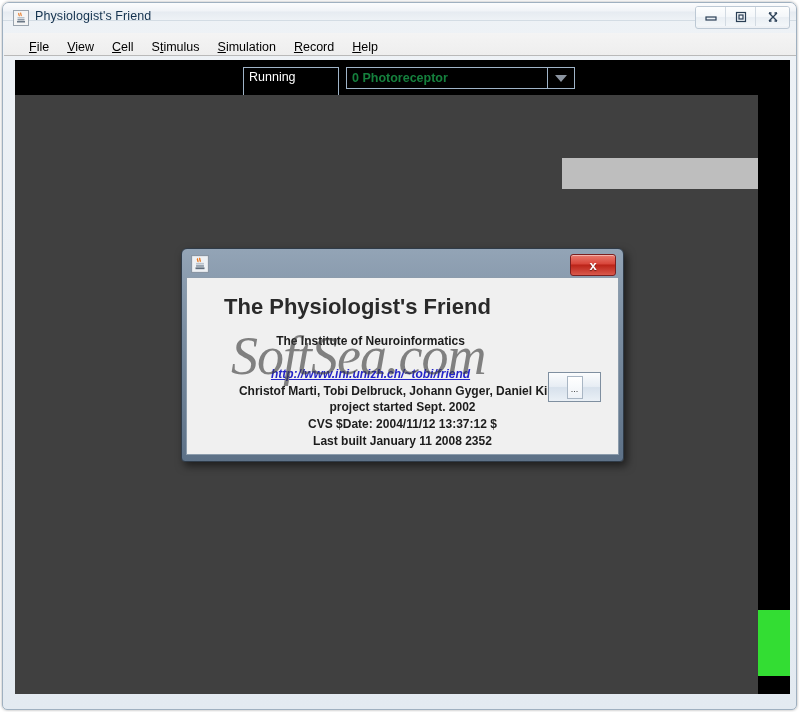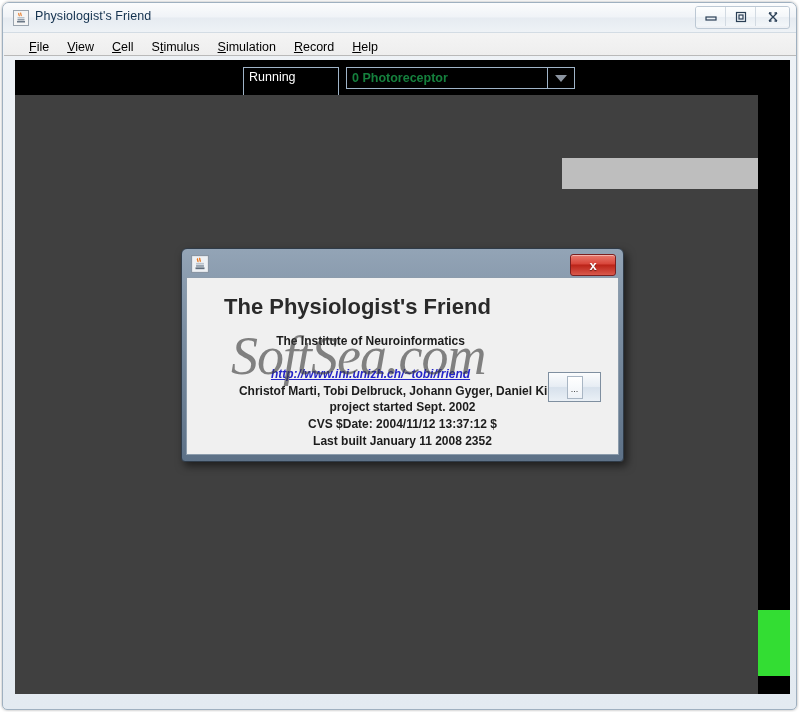--- a/index.html
+++ b/index.html
@@ -27,21 +27,21 @@
     box-sizing: border-box;
     box-shadow: 0 0 3px rgba(0,0,0,0.35);
     overflow: hidden;
   }
 
   
   #titlebar {
     position: absolute;
     left: 0; top: 0;
     width: 100%;
-    height: 30px;
+    height: 18px;
     background: linear-gradient(to bottom, #fbfcfd 0%, #f0f3f7 48%, #e6ebf1 52%, #eef2f6 100%);
     border-bottom: 1px solid #d3dce4;
     box-sizing: border-box;
   }
   #titlebar .tb-icon {
     position: absolute;
     left: 10px; top: 7px;
     width: 16px; height: 16px;
   }
   #titlebar .tb-title {

